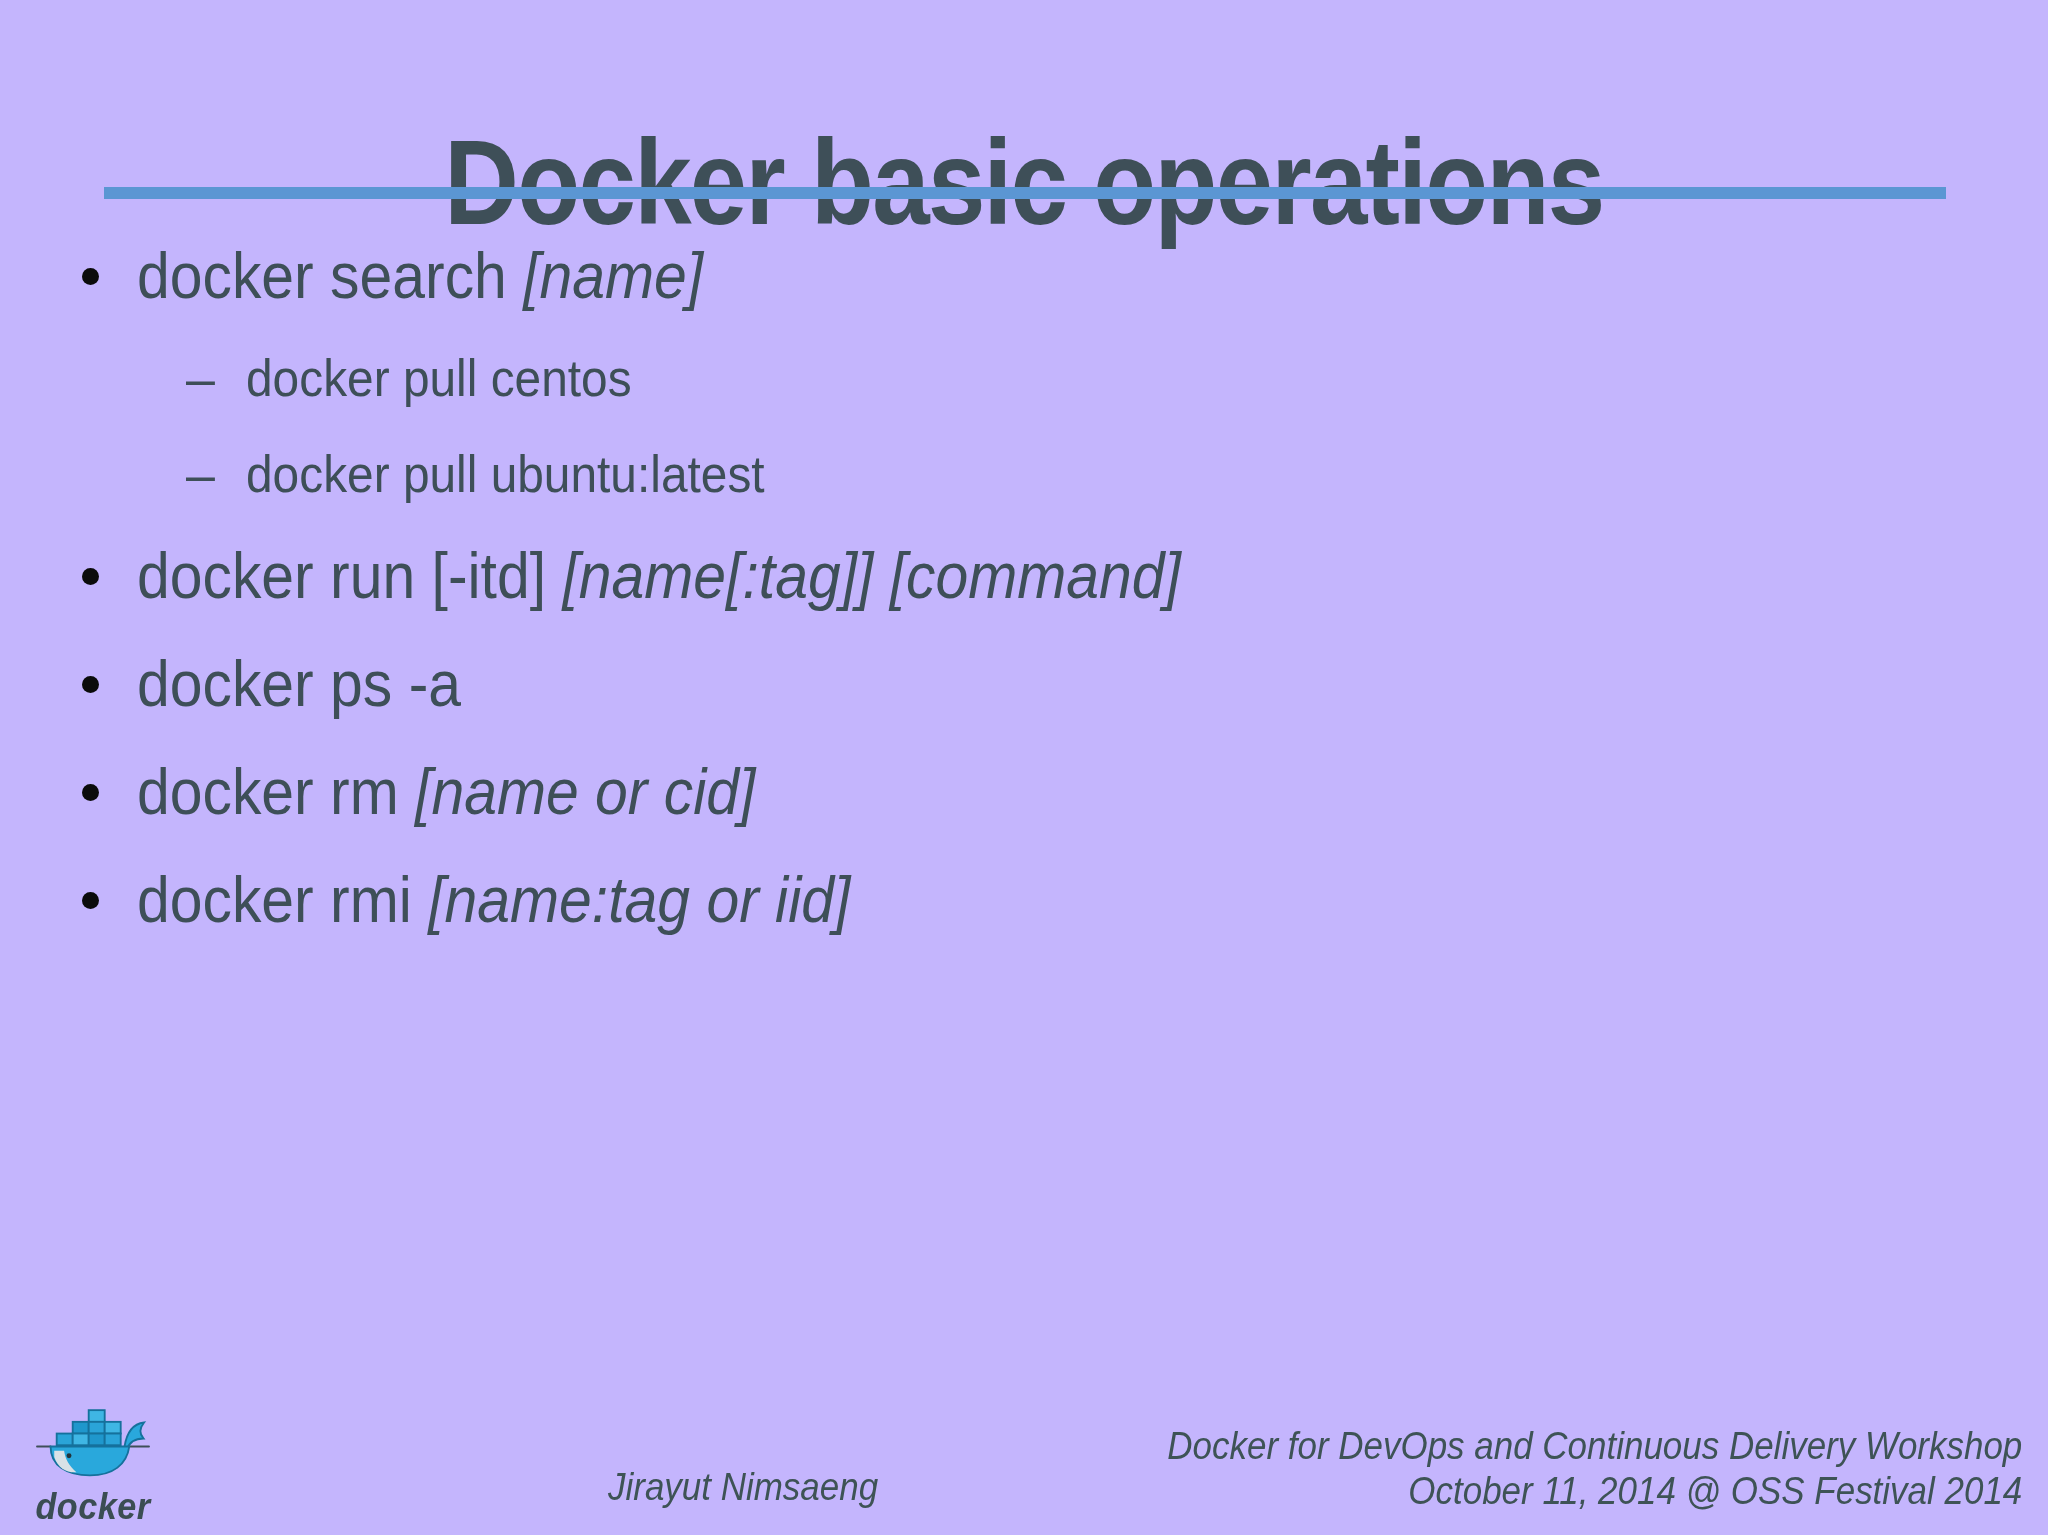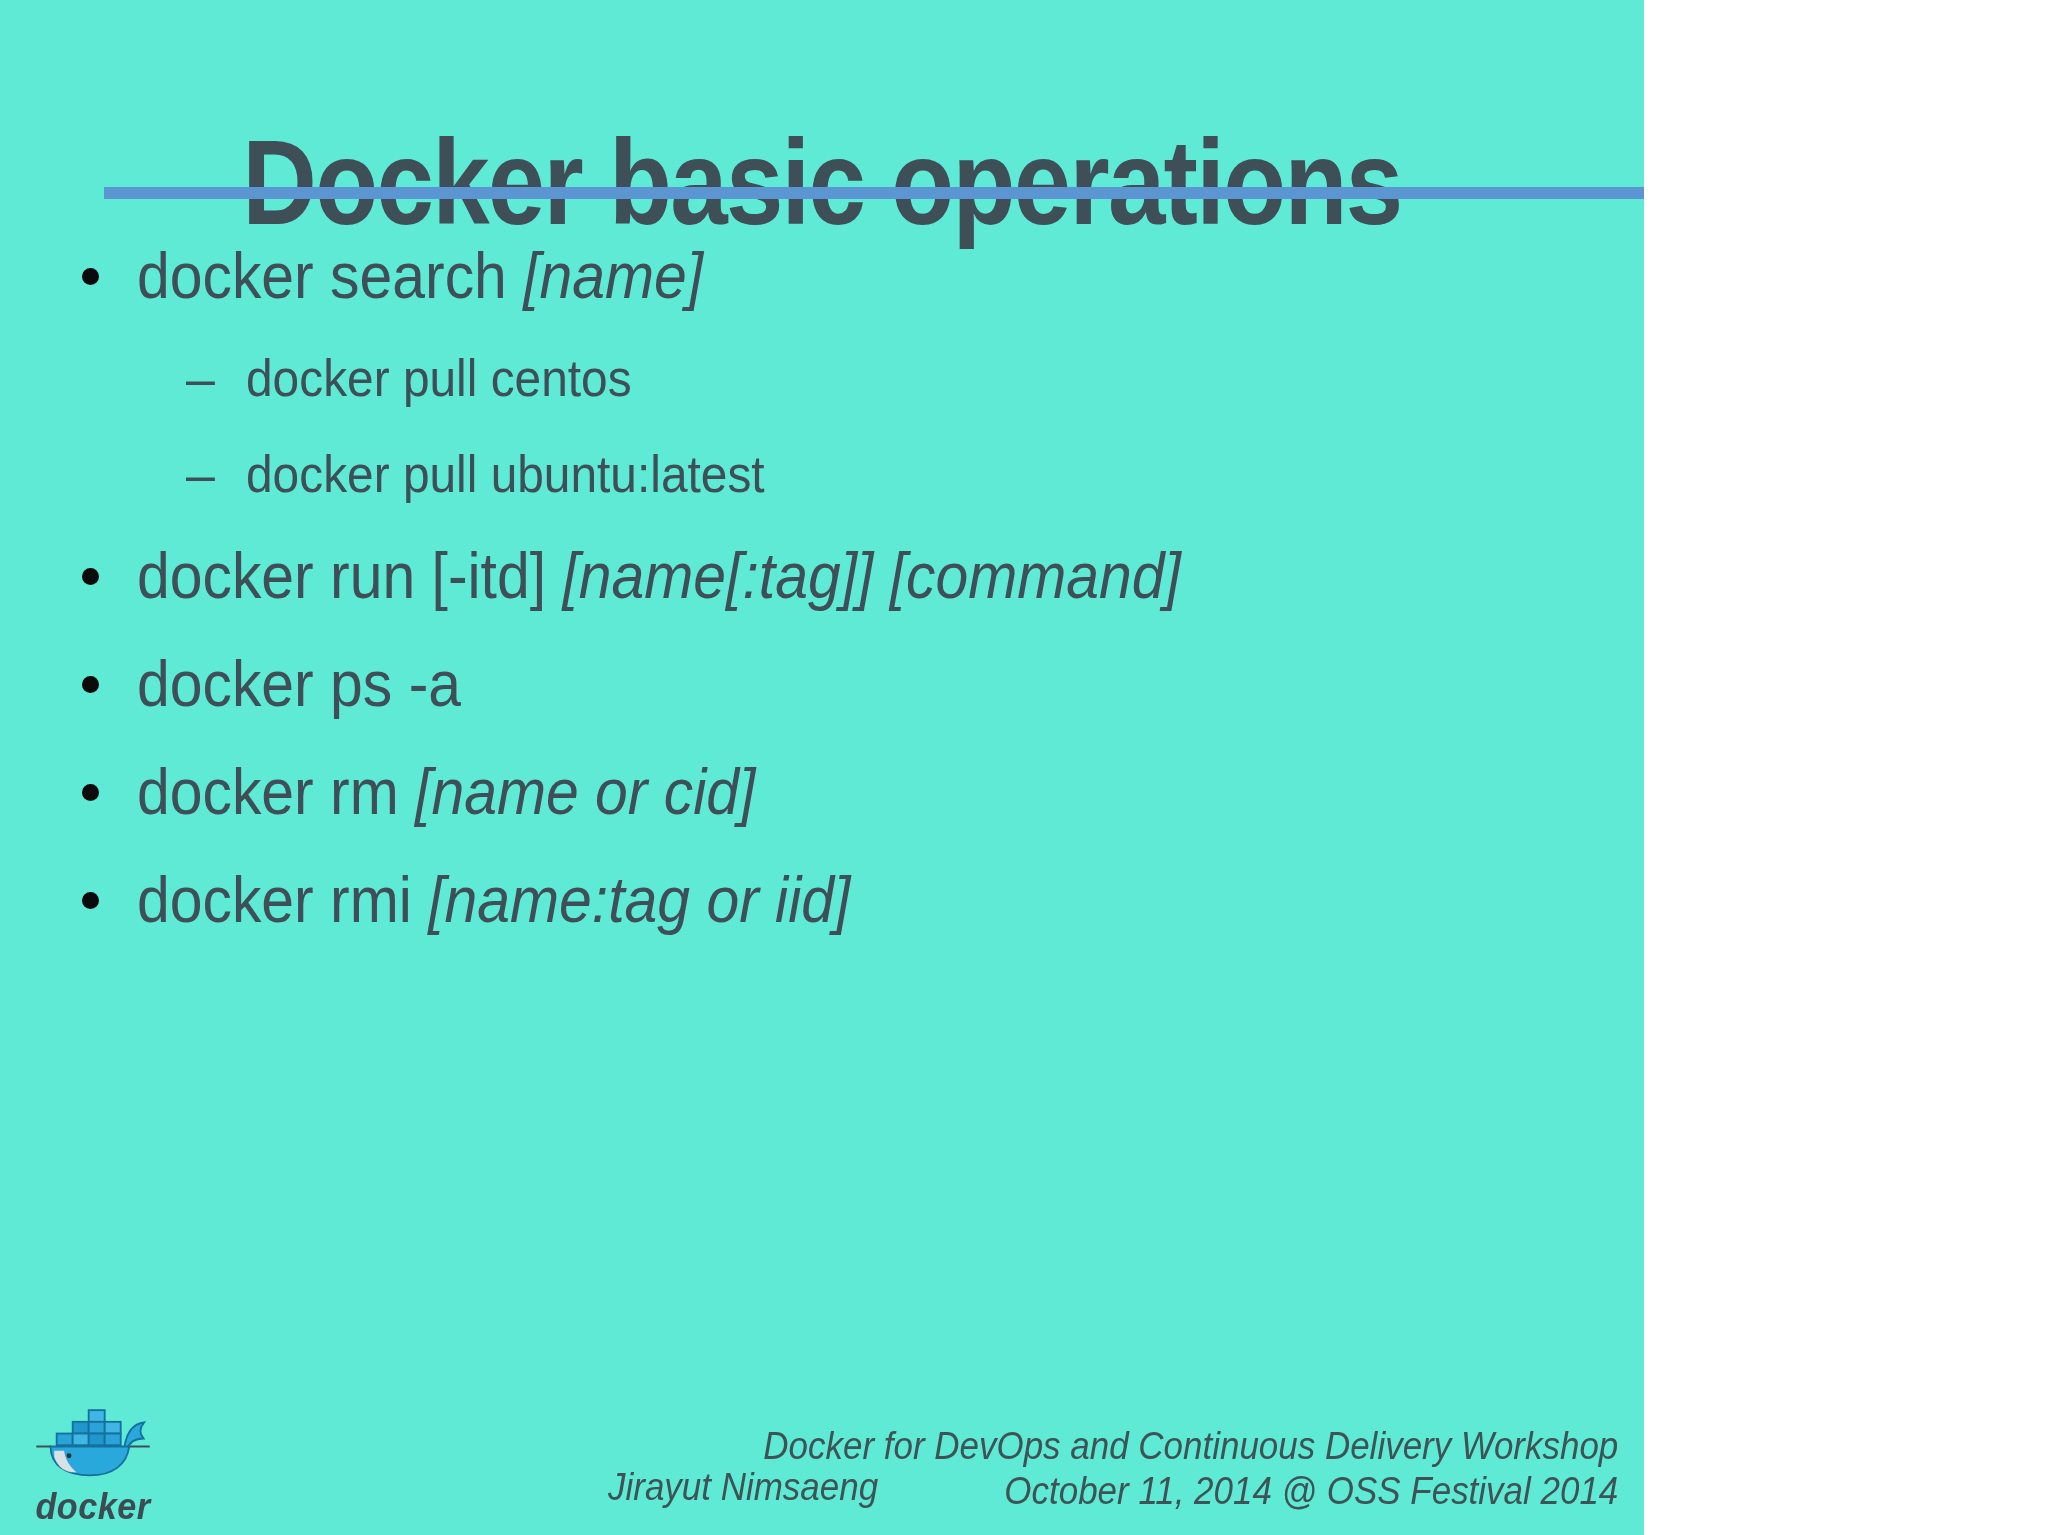--- a/index.html
+++ b/index.html
@@ -1,20 +1,20 @@
 <!DOCTYPE html>
 <html><head>
 <meta charset="utf-8">
 <style>
   html, body { margin: 0; padding: 0; background: #ffffff; }
   .slide {
     position: relative;
-    width: 1644px;
+    width: 2048px;
     height: 1535px;
-    background: #5eead4;
+    background: #c4b5fd;
     overflow: hidden;
     font-family: "Liberation Sans", sans-serif;
     color: #3e4f58;
   }
 
   
   .title {
     position: absolute;
     top: 36px;
     left: 0;

